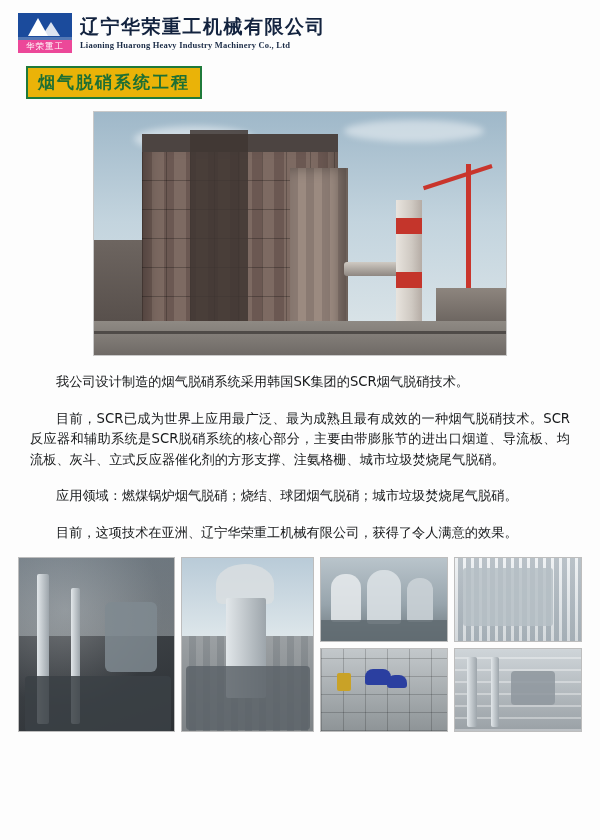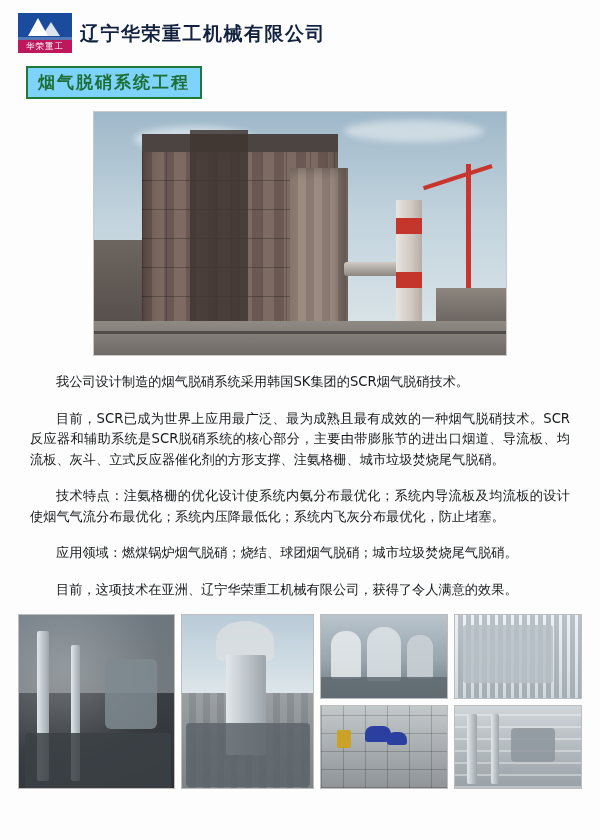--- a/index.html
+++ b/index.html
@@ -41,21 +41,21 @@
     width: 54px;
     height: 27px;
     background: #1b4b9c;
     position: relative;
     overflow: hidden;
   }
   .logo-mark svg { display: block; }
   .logo-text-cn {
     width: 54px;
     height: 13px;
-    background: #be185d;
+    background: #ec4899;
     color: #fff;
     font-size: 8.5px;
     line-height: 13px;
     text-align: center;
     letter-spacing: 1px;
     font-family: "DejaVu Sans", sans-serif;
   }
   .company-names {
     display: flex;
     flex-direction: column;
@@ -83,21 +83,21 @@
   .title-wrap {
     margin: 14px 0 0 26px;
     width: 548px;
     position: relative;
   }
   .title-banner {
     display: inline-block;
     border: 2px solid #1f7a3a;
     padding: 3px 10px 4px 10px;
     position: relative;
-    background: #7dd3fc;
+    background: #eab308;
   }
   .title-banner-inner {
     font-size: 17px;
     font-weight: bold;
     color: #1d6f34;
     letter-spacing: 2px;
     line-height: 22px;
     font-family: "DejaVu Sans", sans-serif;
   }
   .title-rule {
@@ -350,20 +350,21 @@
         <svg width="54" height="27" viewBox="0 0 54 27" aria-hidden="true">
           <polygon points="10,23 20,5 30,23" fill="#ffffff"></polygon>
           <polygon points="24,23 33,9 42,23" fill="#ffffff" opacity="0.85"></polygon>
           <rect x="0" y="24" width="54" height="3" fill="#ffffff" opacity="0.25"></rect>
         </svg>
       </div>
       <div class="logo-text-cn">华荣重工</div>
     </div>
     <div class="company-names">
       <div class="company-cn">辽宁华荣重工机械有限公司</div>
+      <div class="company-en">Liaoning Huarong Heavy Industry Machinery Co., Ltd</div>
     </div>
   </div>
 
   <div class="title-wrap">
     <div class="title-rule"></div>
     <div class="title-banner">
       <div class="title-banner-inner">烟气脱硝系统工程</div>
     </div>
   </div>
 
@@ -387,21 +388,20 @@
     <div class="crane-mast"></div>
     <div class="bldg-right"></div>
     <div class="ground">
       <div class="ground-rail"></div>
     </div>
   </div>
 
   <div class="body-text">
     <p>我公司设计制造的烟气脱硝系统采用韩国SK集团的SCR烟气脱硝技术。</p>
     <p>目前，SCR已成为世界上应用最广泛、最为成熟且最有成效的一种烟气脱硝技术。SCR反应器和辅助系统是SCR脱硝系统的核心部分，主要由带膨胀节的进出口烟道、导流板、均流板、灰斗、立式反应器催化剂的方形支撑、注氨格栅、城市垃圾焚烧尾气脱硝。</p>
-    <p>技术特点：注氨格栅的优化设计使系统内氨分布最优化；系统内导流板及均流板的设计使烟气气流分布最优化；系统内压降最低化；系统内飞灰分布最优化，防止堵塞。</p>
     <p>应用领域：燃煤锅炉烟气脱硝；烧结、球团烟气脱硝；城市垃圾焚烧尾气脱硝。</p>
     <p>目前，这项技术在亚洲、辽宁华荣重工机械有限公司，获得了令人满意的效果。</p>
   </div>
 
   <div class="strip">
 
     <div class="cell c1">
       <div class="ph-dark"></div>
       <div class="sky-small" style="opacity:.35"></div>
       <div class="vpipe" style="left:18px;top:16px;width:12px;height:150px"></div>

